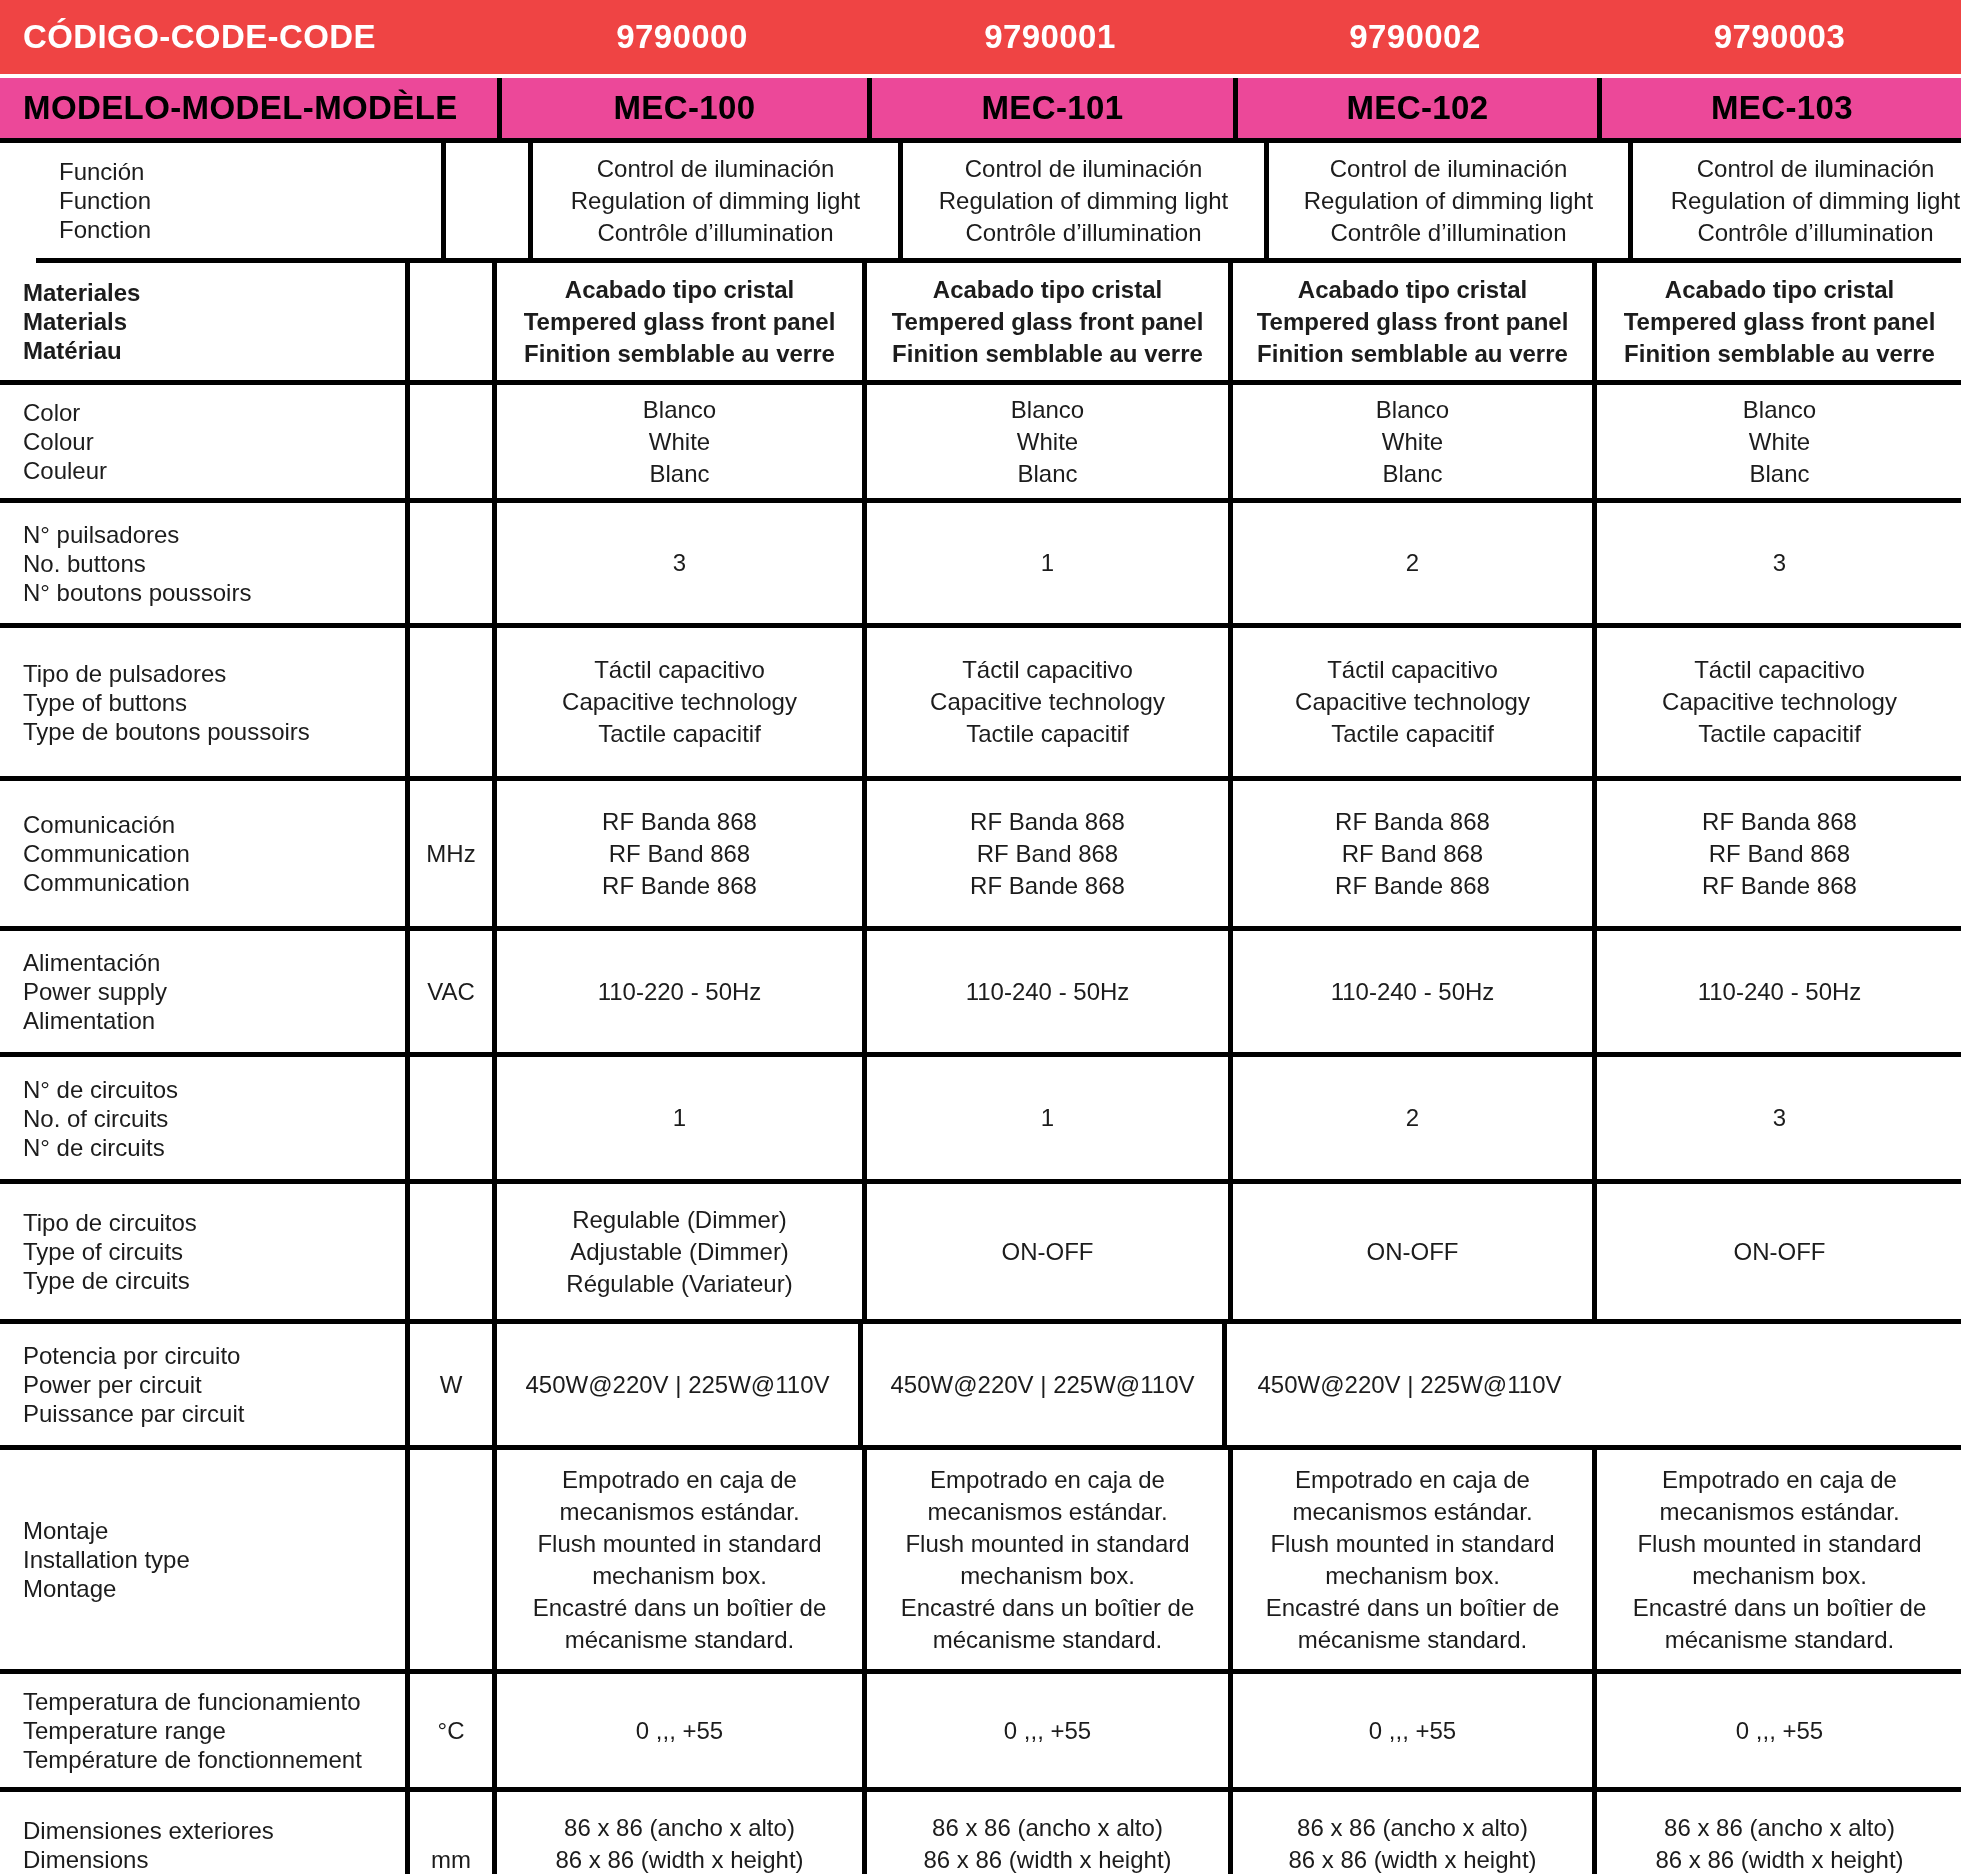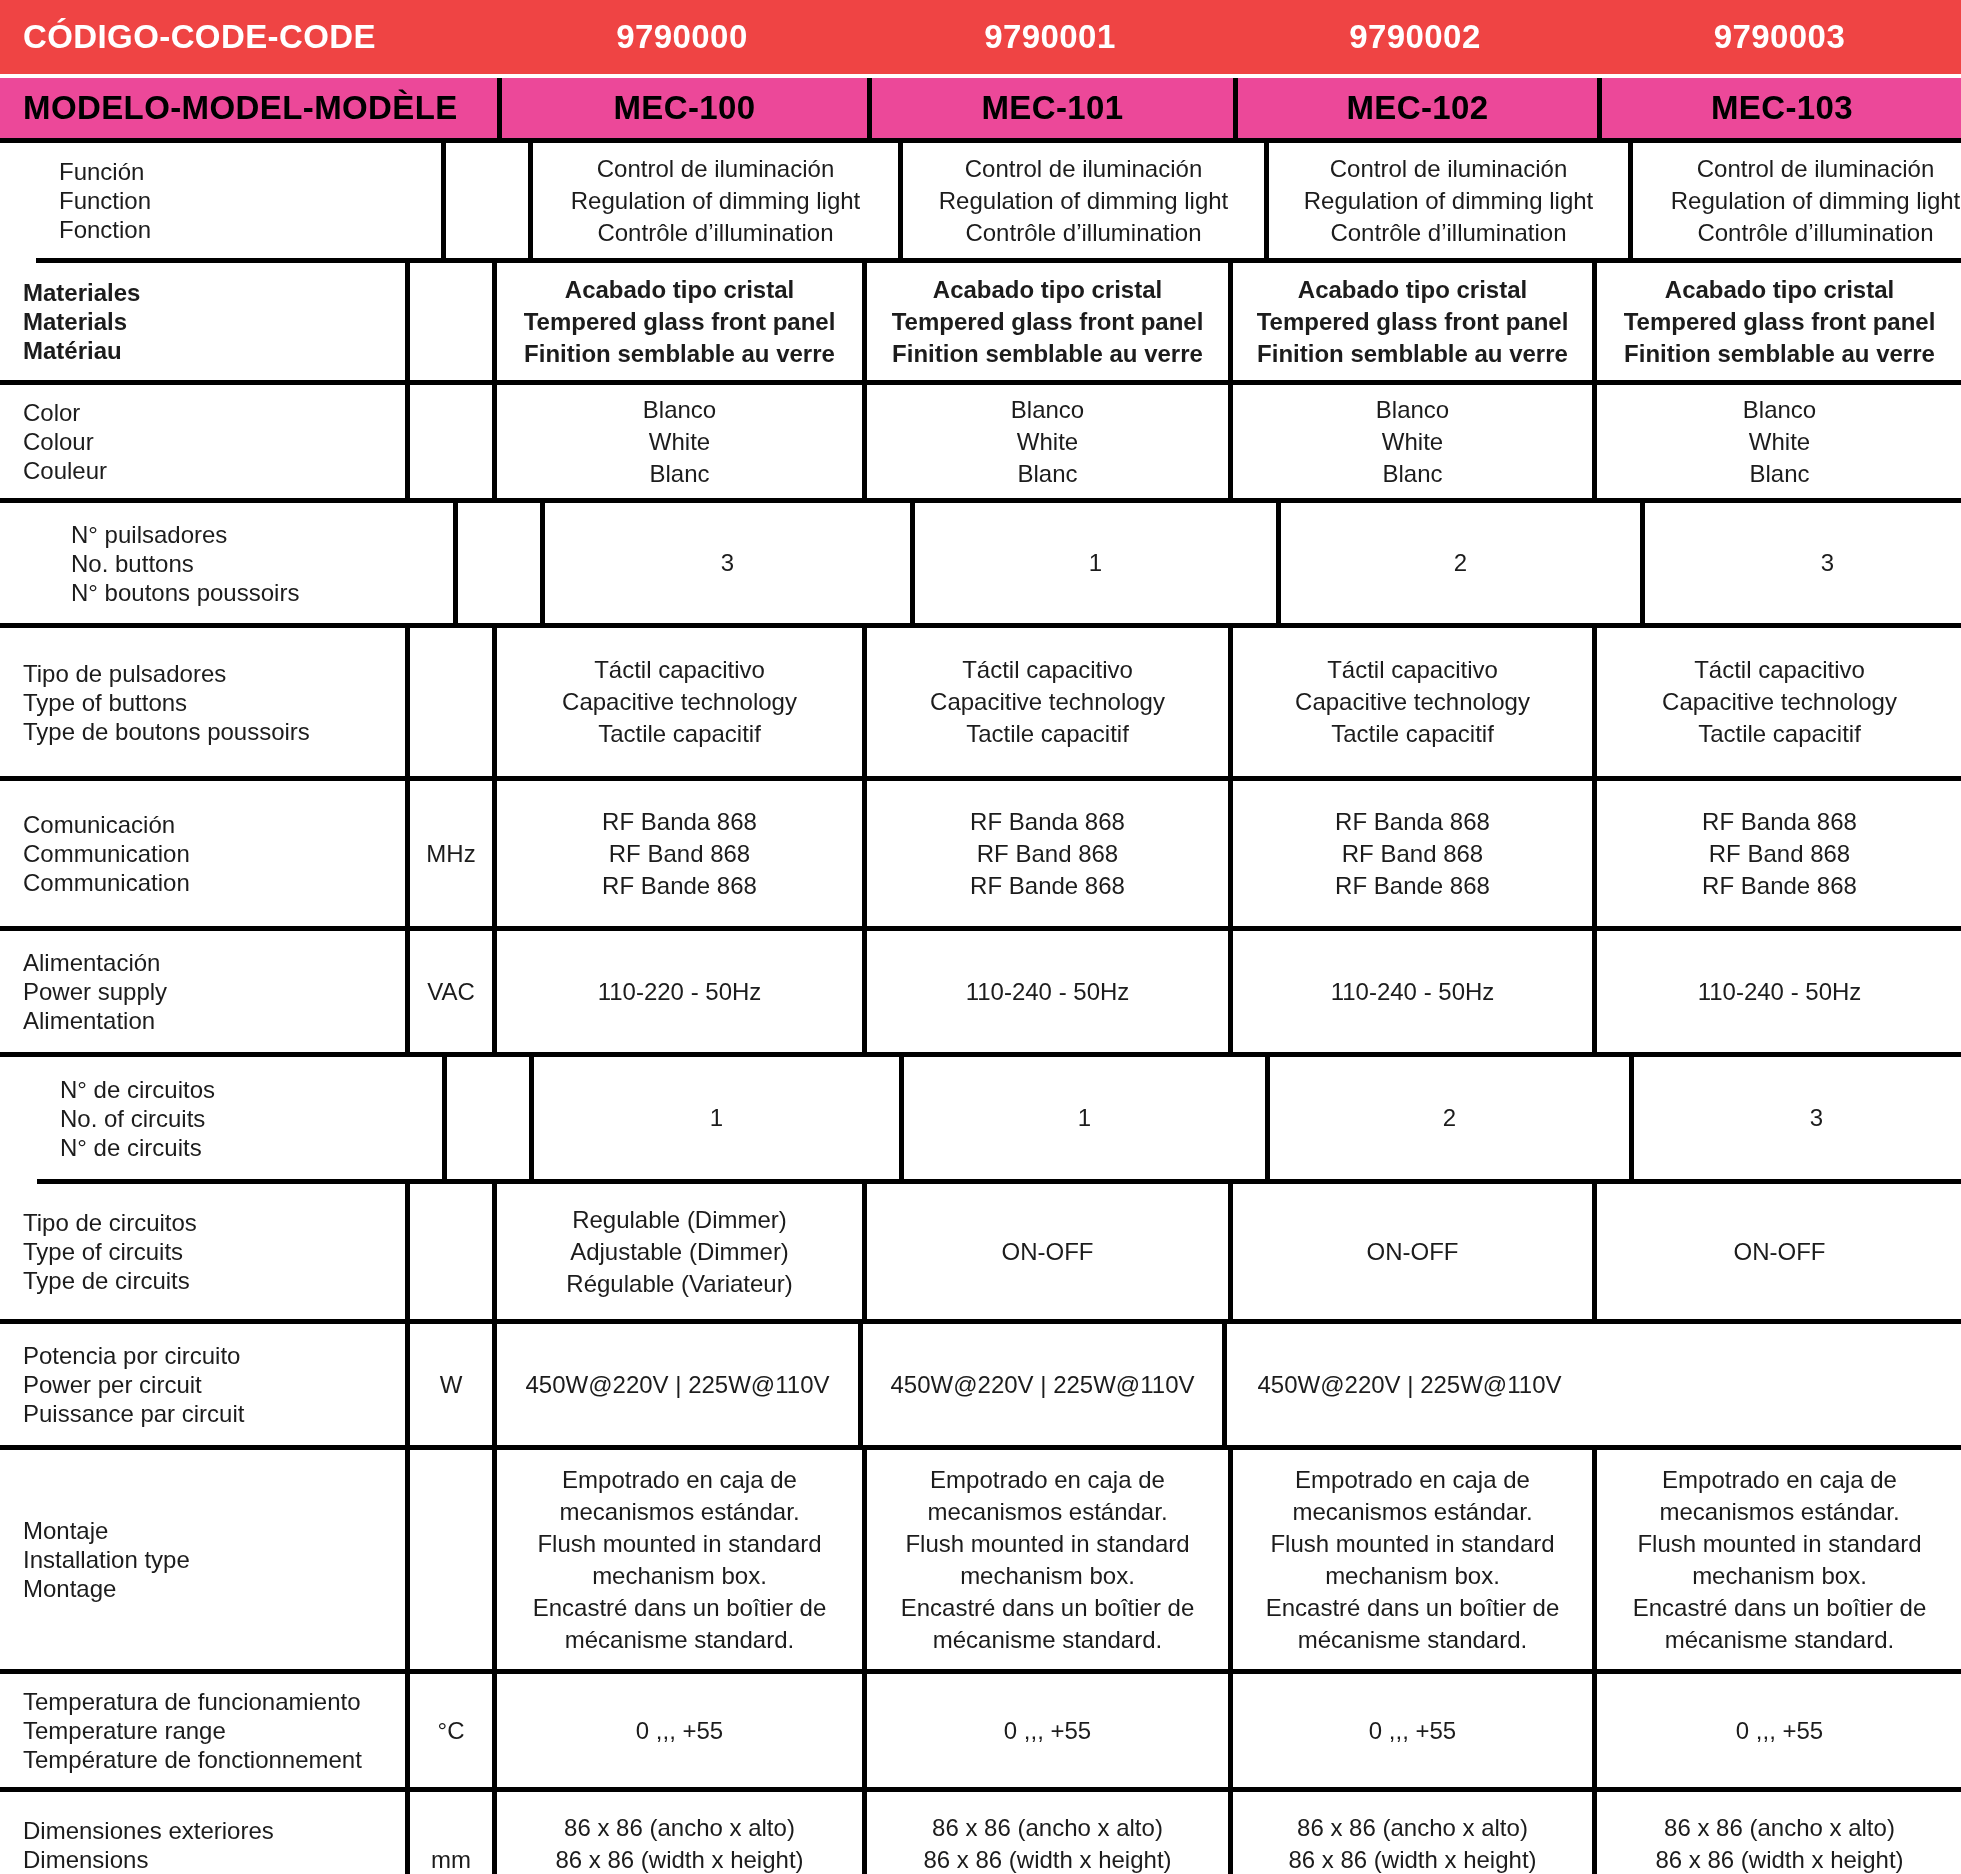--- a/index.html
+++ b/index.html
@@ -111,21 +111,21 @@
     <div class="cell val c-v1">Blanco
 White
 Blanc</div>
     <div class="cell val c-v2">Blanco
 White
 Blanc</div>
     <div class="cell val c-v3">Blanco
 White
 Blanc</div>
   </div>
-      <div class="trow" style="height: 120px; padding-left: 48px;">
+      <div class="trow" style="height: 120px;">
     <div class="cell lbl c-lbl">N° puilsadores
 No. buttons
 N° boutons poussoirs</div>
     <div class="cell unit c-unit"></div>
     <div class="cell val c-v0">3</div>
     <div class="cell val c-v1">1</div>
     <div class="cell val c-v2">2</div>
     <div class="cell val c-v3">3</div>
   </div>
       <div class="trow" style="height: 148px;">
@@ -167,21 +167,21 @@
       <div class="trow" style="height: 121px;">
     <div class="cell lbl c-lbl">Alimentación
 Power supply
 Alimentation</div>
     <div class="cell unit c-unit">VAC</div>
     <div class="cell val c-v0">110-220 - 50Hz</div>
     <div class="cell val c-v1">110-240 - 50Hz</div>
     <div class="cell val c-v2">110-240 - 50Hz</div>
     <div class="cell val c-v3">110-240 - 50Hz</div>
   </div>
-      <div class="trow" style="height: 122px; margin-left: 37px;">
+      <div class="trow" style="height: 122px;">
     <div class="cell lbl c-lbl">N° de circuitos
 No. of circuits
 N° de circuits</div>
     <div class="cell unit c-unit"></div>
     <div class="cell val c-v0">1</div>
     <div class="cell val c-v1">1</div>
     <div class="cell val c-v2">2</div>
     <div class="cell val c-v3">3</div>
   </div>
       <div class="trow" style="height: 135px;">

